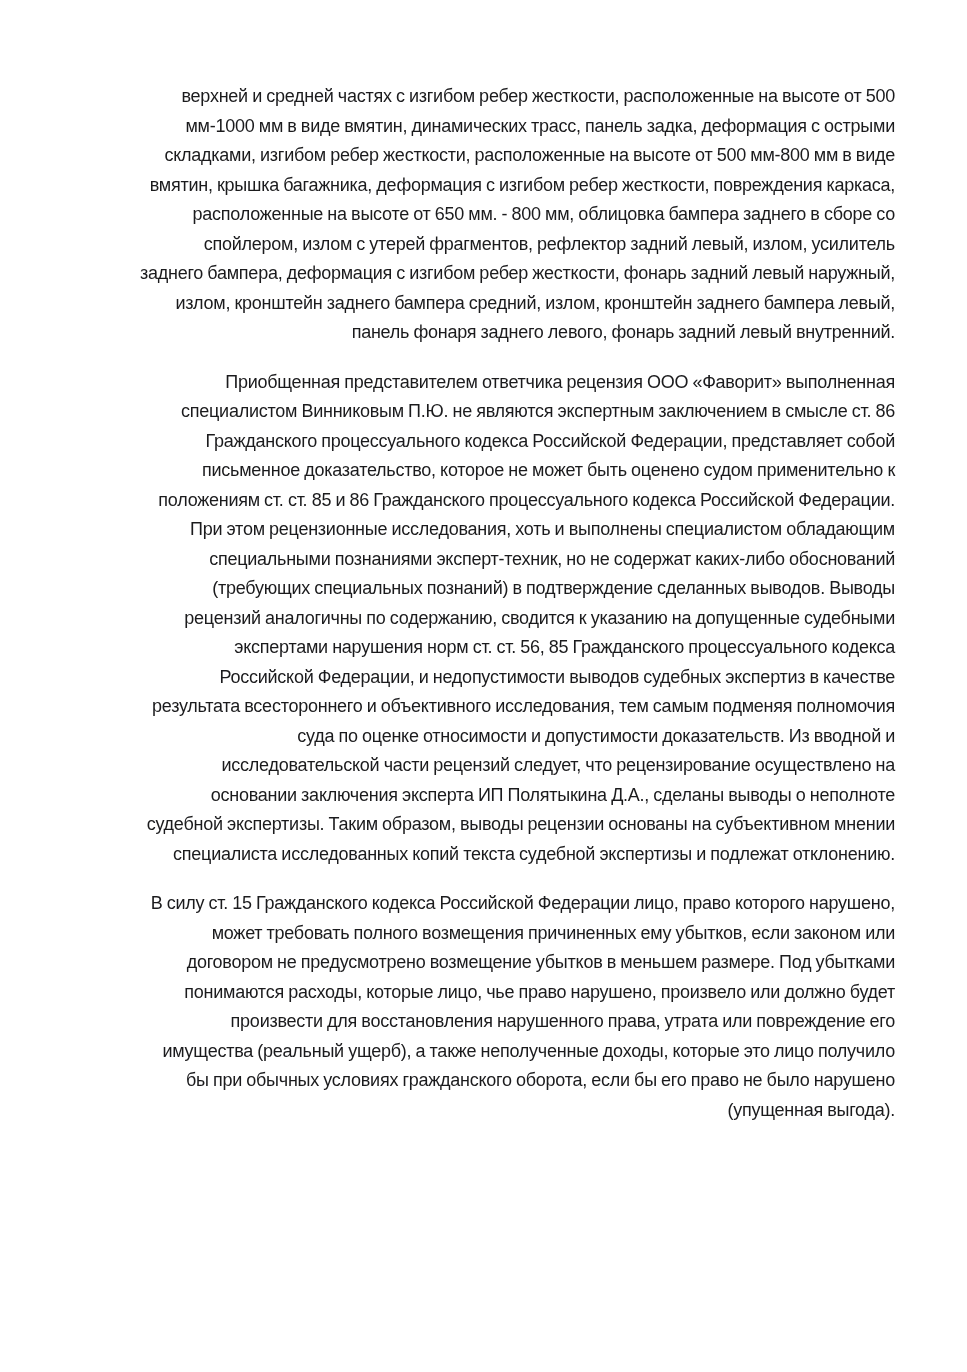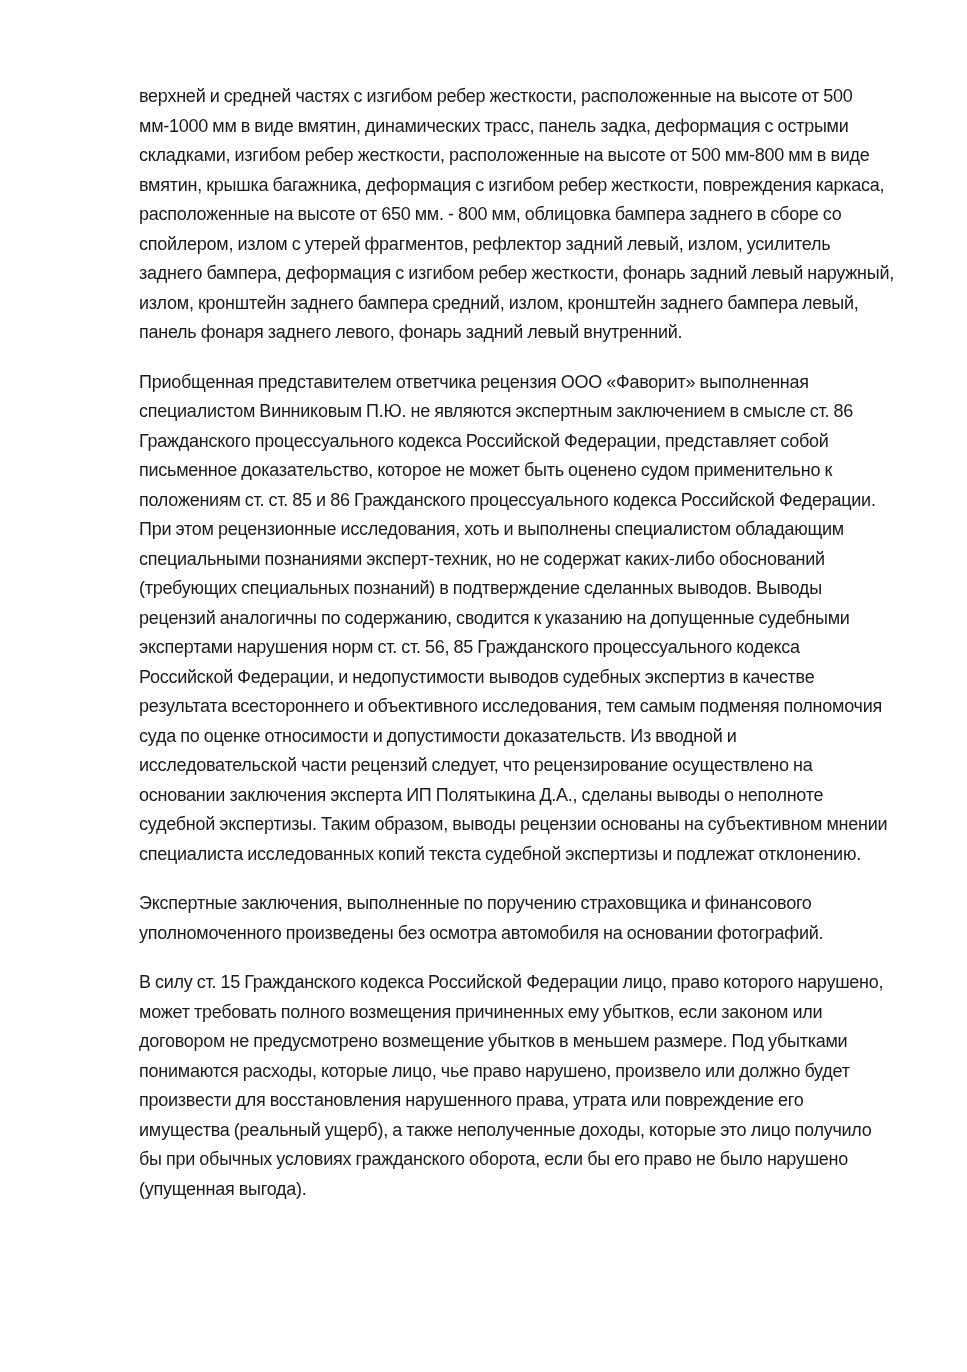--- a/index.html
+++ b/index.html
@@ -18,25 +18,24 @@
     padding: 82px 72px 0 139px;
   }
   .para {
     margin: 0 0 20px 0;
     font-family: "Liberation Sans", "DejaVu Sans", sans-serif;
     font-size: 18px;
     line-height: 29.5px;
     letter-spacing: -0.25px;
     word-spacing: -0.5px;
     color: #1b1b1d;
-    text-align: left;
+    text-align: right;
     font-weight: 400;
   }
 </style>
 </head>
 <body>
 
 <div class="page">
   <p class="para">верхней и средней частях с изгибом ребер жесткости, расположенные на высоте от 500 мм-1000 мм в виде вмятин, динамических трасс, панель задка, деформация с острыми складками, изгибом ребер жесткости, расположенные на высоте от 500 мм-800 мм в виде вмятин, крышка багажника, деформация с изгибом ребер жесткости, повреждения каркаса, расположенные на высоте от 650 мм. - 800 мм, облицовка бампера заднего в сборе со спойлером, излом с утерей фрагментов, рефлектор задний левый, излом, усилитель заднего бампера, деформация с изгибом ребер жесткости, фонарь задний левый наружный, излом, кронштейн заднего бампера средний, излом, кронштейн заднего бампера левый, панель фонаря заднего левого, фонарь задний левый внутренний.</p>
   <p class="para">Приобщенная представителем ответчика рецензия ООО «Фаворит» выполненная специалистом Винниковым П.Ю. не являются экспертным заключением в смысле ст. 86 Гражданского процессуального кодекса Российской Федерации, представляет собой письменное доказательство, которое не может быть оценено судом применительно к положениям ст. ст. 85 и 86 Гражданского процессуального кодекса Российской Федерации. При этом рецензионные исследования, хоть и выполнены специалистом обладающим специальными познаниями эксперт-техник, но не содержат каких-либо обоснований (требующих специальных познаний) в подтверждение сделанных выводов. Выводы рецензий аналогичны по содержанию, сводится к указанию на допущенные судебными экспертами нарушения норм ст. ст. 56, 85 Гражданского процессуального кодекса Российской Федерации, и недопустимости выводов судебных экспертиз в качестве результата всестороннего и объективного исследования, тем самым подменяя полномочия суда по оценке относимости и допустимости доказательств. Из вводной и исследовательской части рецензий следует, что рецензирование осуществлено на основании заключения эксперта ИП Полятыкина Д.А., сделаны выводы о неполноте судебной экспертизы. Таким образом, выводы рецензии основаны на субъективном мнении специалиста исследованных копий текста судебной экспертизы и подлежат отклонению.</p>
-  <p class="para">Экспертные заключения, выполненные по поручению страховщика и финансового уполномоченного произведены без осмотра автомобиля на основании фотографий.</p>
   <p class="para">В силу ст. 15 Гражданского кодекса Российской Федерации лицо, право которого нарушено, может требовать полного возмещения причиненных ему убытков, если законом или договором не предусмотрено возмещение убытков в меньшем размере. Под убытками понимаются расходы, которые лицо, чье право нарушено, произвело или должно будет произвести для восстановления нарушенного права, утрата или повреждение его имущества (реальный ущерб), а также неполученные доходы, которые это лицо получило бы при обычных условиях гражданского оборота, если бы его право не было нарушено (упущенная выгода).</p>
 </div>
 
 </body></html>

